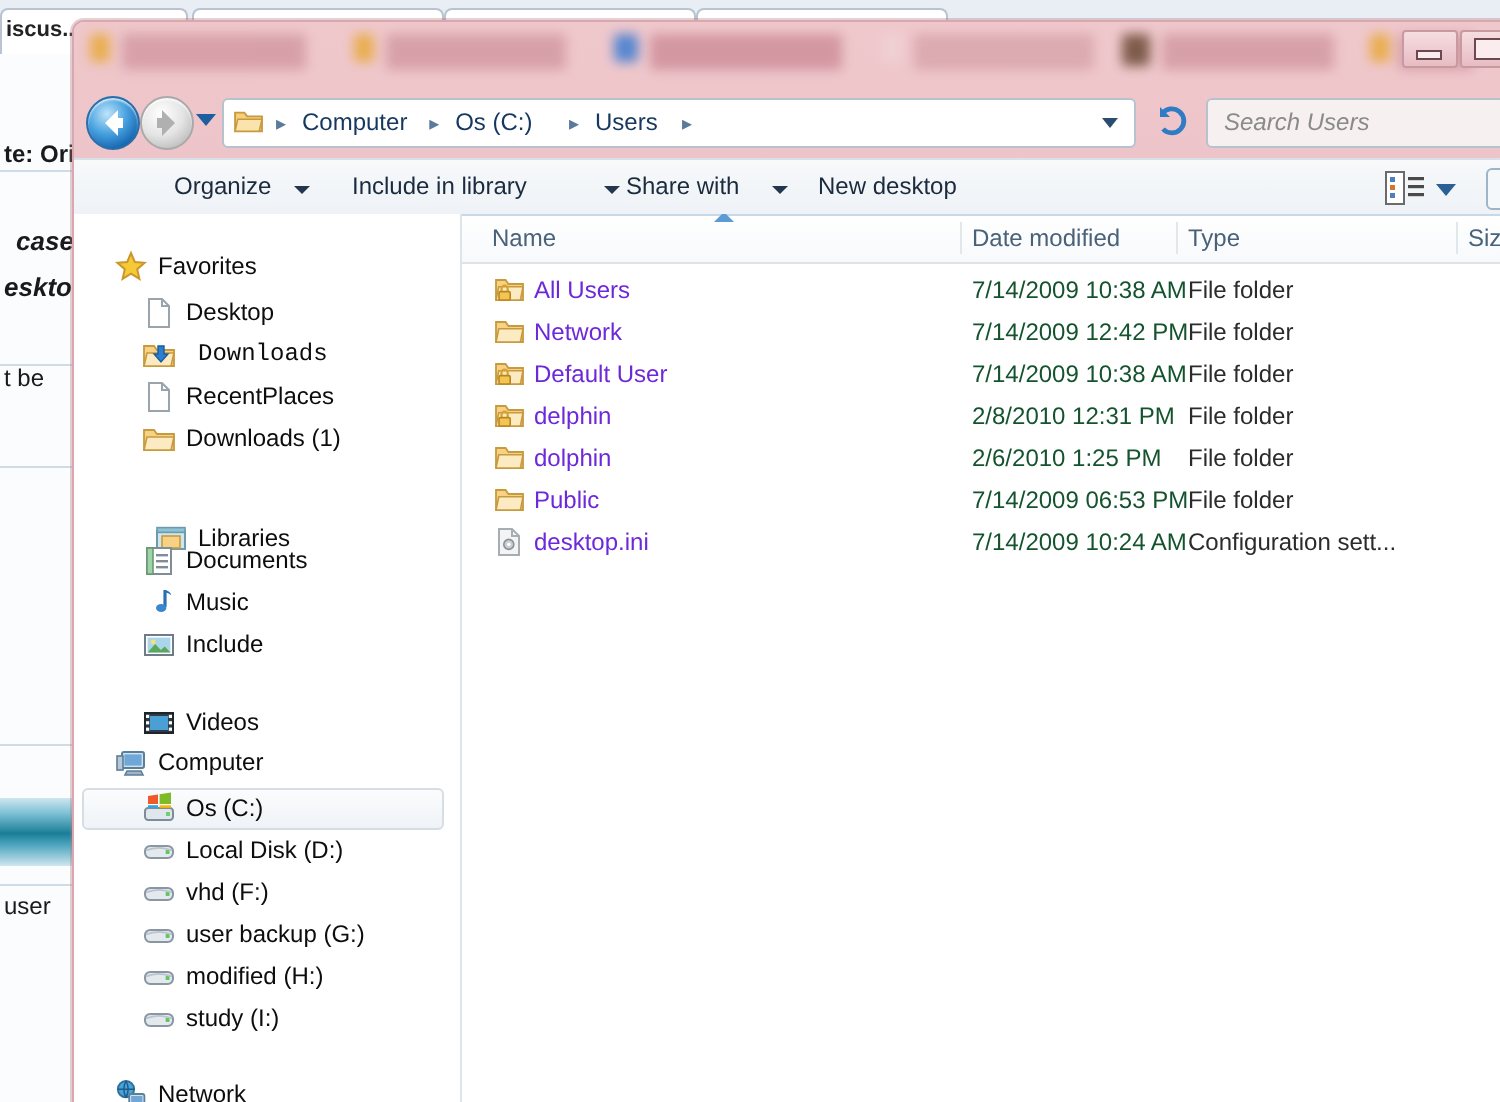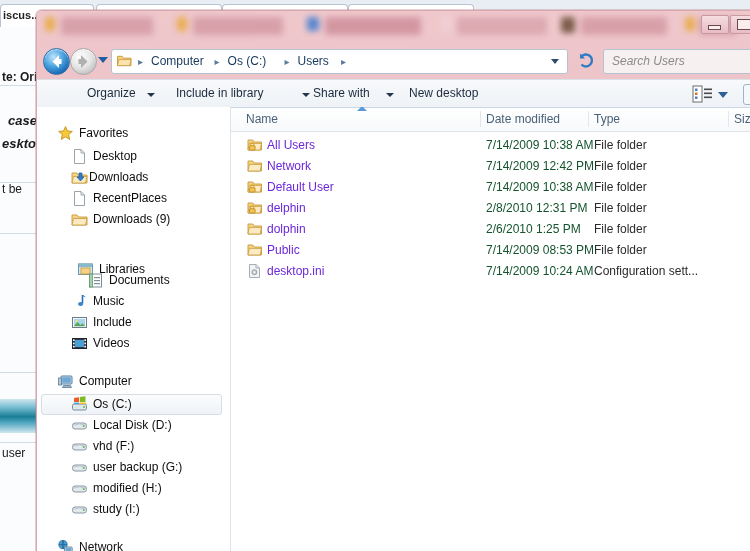--- a/index.html
+++ b/index.html
@@ -250,45 +250,45 @@
               <path d="M10 1.5 L10 5 L13.5 5" fill="none" stroke="#9aa4ad" stroke-width="1"></path>
             </svg></span>
           <span class="lbl" style="left: 56px;">Desktop</span>
         </div>
         <div class="sb-row" style="top: 60px;">
           <span class="sb-ico" style="left: 34px;"><svg width="17" height="17" viewBox="0 0 17 17">
               <path d="M1 4 L6 4 L7.5 6 L16 6 L16 14 L1 14 Z" fill="#f7d184" stroke="#c79a3e" stroke-width=".9"></path>
               <path d="M2.5 7.5 L16 7.5 L14.5 14 L1 14 Z" fill="#fcebc2" stroke="#c79a3e" stroke-width=".8"></path>
               <path d="M8 4 L11 4 L11 8 L13 8 L9.5 12 L6 8 L8 8 Z" fill="#2a7fd0" stroke="#1b5b9c" stroke-width=".7"></path>
             </svg></span>
-          <span class="lbl" style="left: 52px;">Downloads</span>
+          <span class="lbl" style="left: 62px; font-family: Liberation Mono, monospace;">Downloads</span>
         </div>
         <div class="sb-row" style="top: 81px;">
           <span class="sb-ico" style="left: 34px;"><svg width="17" height="17" viewBox="0 0 17 17">
               <path d="M3.5 1.5 L10 1.5 L13.5 5 L13.5 15.5 L3.5 15.5 Z" fill="#ffffff" stroke="#9aa4ad" stroke-width="1"></path>
               <path d="M10 1.5 L10 5 L13.5 5" fill="none" stroke="#9aa4ad" stroke-width="1"></path>
             </svg></span>
           <span class="lbl" style="left: 56px;">RecentPlaces</span>
         </div>
         <div class="sb-row" style="top: 102px;">
           <span class="sb-ico" style="left: 34px;"><svg width="17" height="17" viewBox="0 0 17 17">
               <path d="M1 4 L6 4 L7.5 6 L16 6 L16 14 L1 14 Z" fill="#f7d184" stroke="#c79a3e" stroke-width=".9"></path>
               <path d="M2.5 7.5 L16 7.5 L14.5 14 L1 14 Z" fill="#fcebc2" stroke="#c79a3e" stroke-width=".8"></path>
             </svg></span>
-          <span class="lbl" style="left: 56px;">Downloads (9)</span>
+          <span class="lbl" style="left: 56px;">Downloads (1)</span>
         </div>
         <div class="sb-row head" style="top: 152px; margin-left: 20px;">
           <span class="sb-ico" style="left: 20px;"><svg width="17" height="17" viewBox="0 0 17 17">
               <rect x="1.5" y="4.5" width="14" height="9" fill="#cfe6ef" stroke="#6d9aad" stroke-width="1"></rect>
               <rect x="1.5" y="2.8" width="14" height="2.4" fill="#8cc3d6" stroke="#6d9aad" stroke-width=".8"></rect>
               <rect x="4" y="7" width="9" height="6" fill="#f7d184" stroke="#c79a3e" stroke-width=".8"></rect>
             </svg></span>
           <span class="lbl" style="left: 42px;">Libraries</span>
         </div>
-        <div class="sb-row" style="top: 163px; margin-left: 16px;">
+        <div class="sb-row" style="top: 163px;">
           <span class="sb-ico" style="left: 34px;"><svg width="17" height="17" viewBox="0 0 17 17">
               <rect x="2.5" y="2" width="12" height="13" fill="#ffffff" stroke="#7f8d99" stroke-width="1"></rect>
               <rect x="2.5" y="2" width="3" height="13" fill="#9fd3a8" stroke="#6a9a72" stroke-width=".8"></rect>
               <rect x="7" y="5" width="6" height="1.2" fill="#7f8d99"></rect>
               <rect x="7" y="8" width="6" height="1.2" fill="#7f8d99"></rect>
               <rect x="7" y="11" width="6" height="1.2" fill="#7f8d99"></rect>
             </svg></span>
           <span class="lbl" style="left: 56px;">Documents</span>
         </div>
         <div class="sb-row" style="top: 184px;">
@@ -301,21 +301,21 @@
         </div>
         <div class="sb-row" style="top: 205px;">
           <span class="sb-ico" style="left: 34px;"><svg width="17" height="17" viewBox="0 0 17 17">
               <rect x="1.5" y="3.5" width="14" height="10" fill="#ffffff" stroke="#6f7c88" stroke-width="1"></rect>
               <rect x="2.8" y="4.8" width="11.4" height="7.4" fill="#a9d6ea"></rect>
               <circle cx="5.6" cy="7" r="1.2" fill="#f6e07a"></circle>
               <path d="M2.8 12.2 L6.6 8 L9.4 11 L11.4 9.2 L14.2 12.2 Z" fill="#5aa75e"></path>
             </svg></span>
           <span class="lbl" style="left: 56px;">Include</span>
         </div>
-        <div class="sb-row" style="top: 226px;">
+        <div class="sb-row" style="top: 244px;">
           <span class="sb-ico" style="left: 34px;"><svg width="17" height="17" viewBox="0 0 17 17">
               <rect x="1.5" y="3.5" width="14" height="10" fill="#2f3a46" stroke="#1c242c" stroke-width="1"></rect>
               <rect x="4" y="5" width="9" height="7" fill="#4a9fd4"></rect>
               <rect x="2" y="4.4" width="1.6" height="1.6" fill="#ffffff"></rect>
               <rect x="2" y="7.6" width="1.6" height="1.6" fill="#ffffff"></rect>
               <rect x="2" y="10.8" width="1.6" height="1.6" fill="#ffffff"></rect>
               <rect x="13.4" y="4.4" width="1.6" height="1.6" fill="#ffffff"></rect>
               <rect x="13.4" y="7.6" width="1.6" height="1.6" fill="#ffffff"></rect>
               <rect x="13.4" y="10.8" width="1.6" height="1.6" fill="#ffffff"></rect>
             </svg></span>
@@ -459,21 +459,21 @@
           <span class="f-name">dolphin</span>
           <span class="f-date">2/6/2010 1:25 PM</span>
           <span class="f-type">File folder</span>
         </div>
         <div class="frow" style="top: 133px;">
           <span class="f-ico"><svg width="17" height="16" viewBox="0 0 17 16">
               <path d="M2 3 L6.8 3 L8.2 5 L15.5 5 L15.5 13 L2 13 Z" fill="#f7d184" stroke="#c79a3e" stroke-width=".9"></path>
               <path d="M3.4 6.4 L15.5 6.4 L14.2 13 L2 13 Z" fill="#fcebc2" stroke="#c79a3e" stroke-width=".8"></path>
             </svg></span>
           <span class="f-name">Public</span>
-          <span class="f-date">7/14/2009 08:53 PM</span>
+          <span class="f-date">7/14/2009 06:53 PM</span>
           <span class="f-type">File folder</span>
         </div>
         <div class="frow" style="top: 154px;">
           <span class="f-ico"><svg width="17" height="16" viewBox="0 0 17 16">
               <path d="M3.5 1.5 L10 1.5 L13.5 5 L13.5 14.5 L3.5 14.5 Z" fill="#f4f4f4" stroke="#a5adb5" stroke-width="1"></path>
               <path d="M10 1.5 L10 5 L13.5 5" fill="none" stroke="#a5adb5" stroke-width="1"></path>
               <circle cx="8.4" cy="9.2" r="2.5" fill="#c9ced3" stroke="#8a9199" stroke-width=".8"></circle>
               <circle cx="8.4" cy="9.2" r=".9" fill="#ffffff"></circle>
             </svg></span>
           <span class="f-name">desktop.ini</span>

